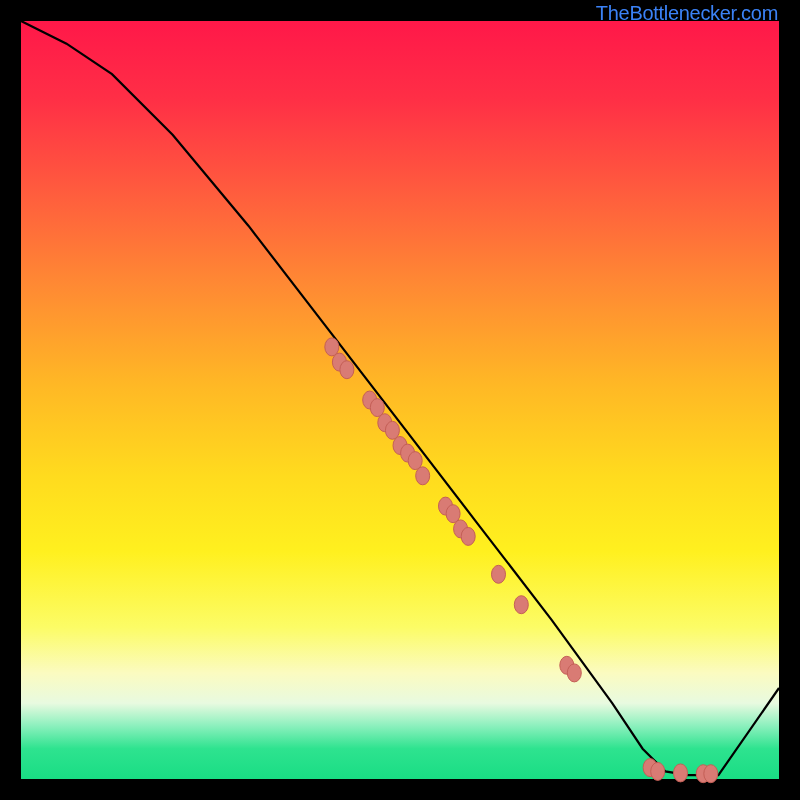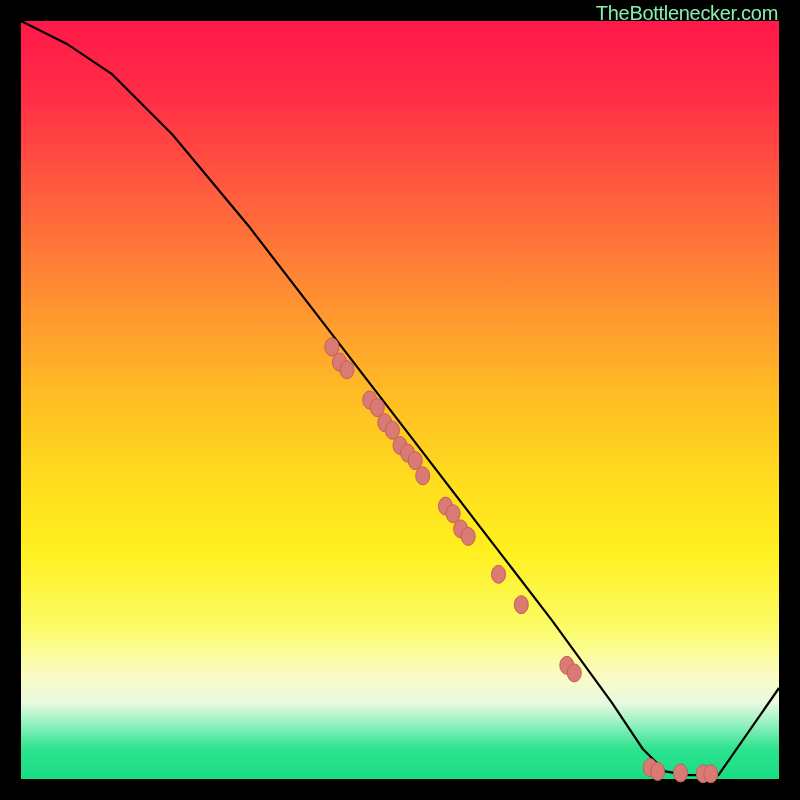--- a/index.html
+++ b/index.html
@@ -30,21 +30,21 @@
       #e8fae0 90%,
       #8bf0bd 93%,
       #2ee38f 96%,
       #19dd84 100%
     );
   }
   .attrib {
     position: absolute;
     top: 2px;
     right: 22px;
-    color: #86efac;
+    color: #3b82f6;
     font-size: 20px;
     font-weight: 500;
     letter-spacing: -0.3px;
   }
   svg.overlay {
     position: absolute;
     left: 21px;
     top: 21px;
     width: 758px;
     height: 758px;

